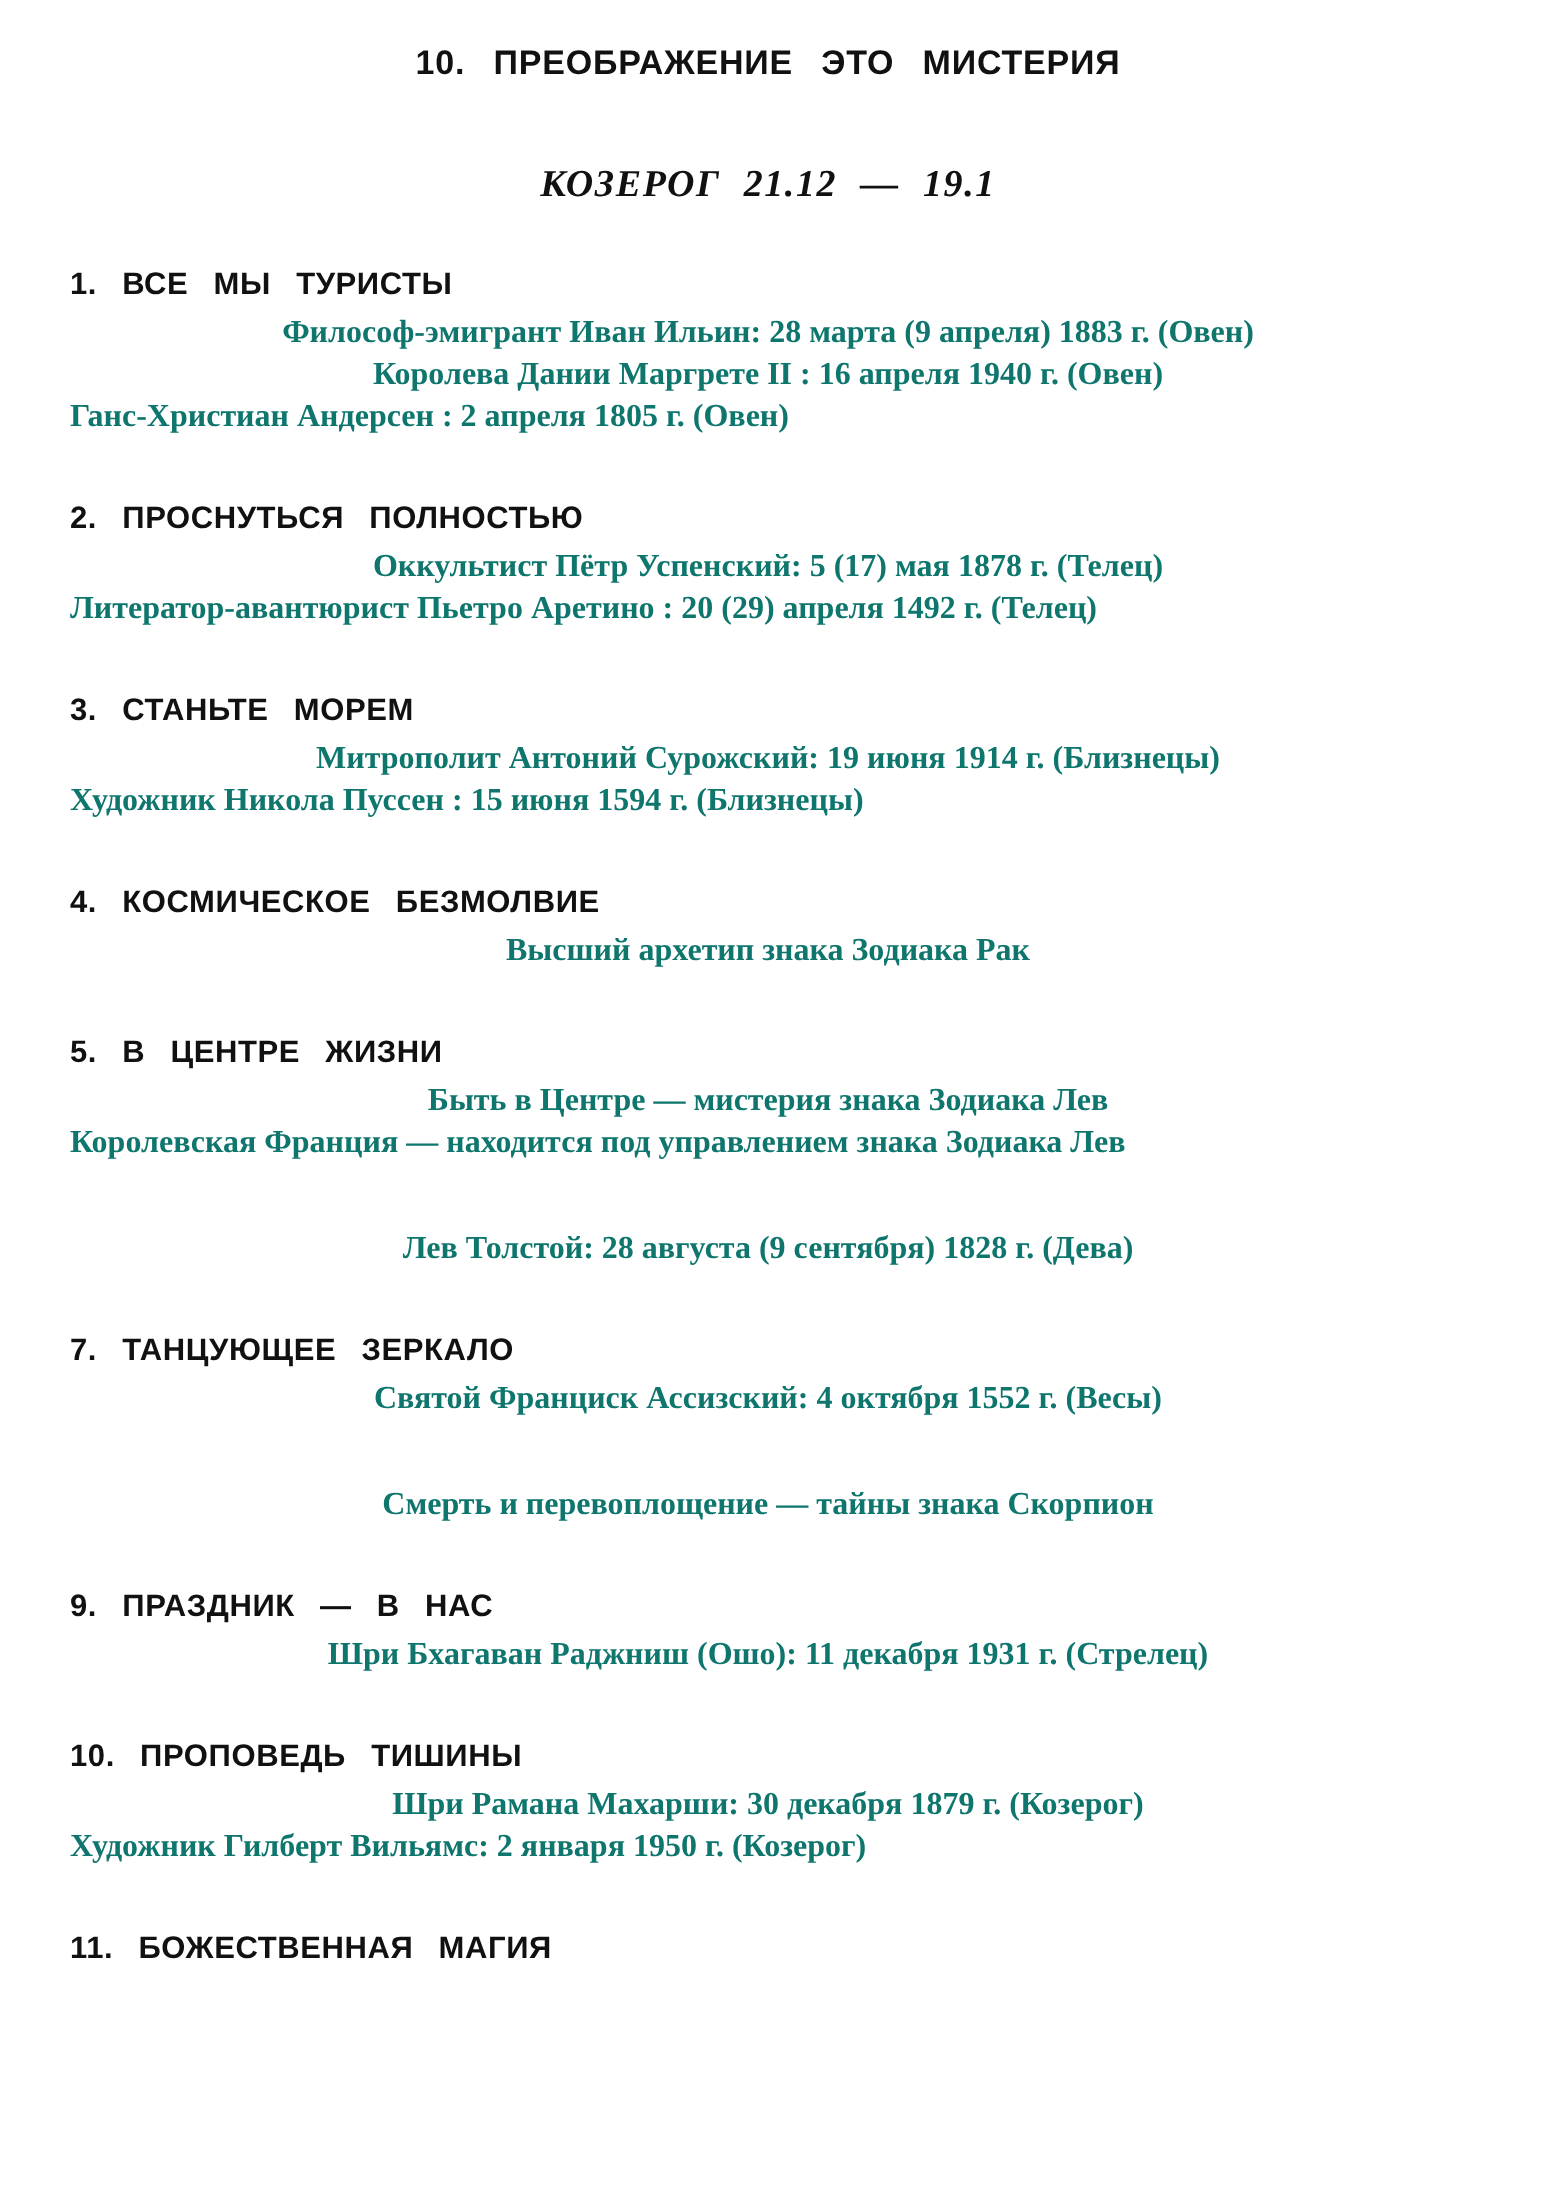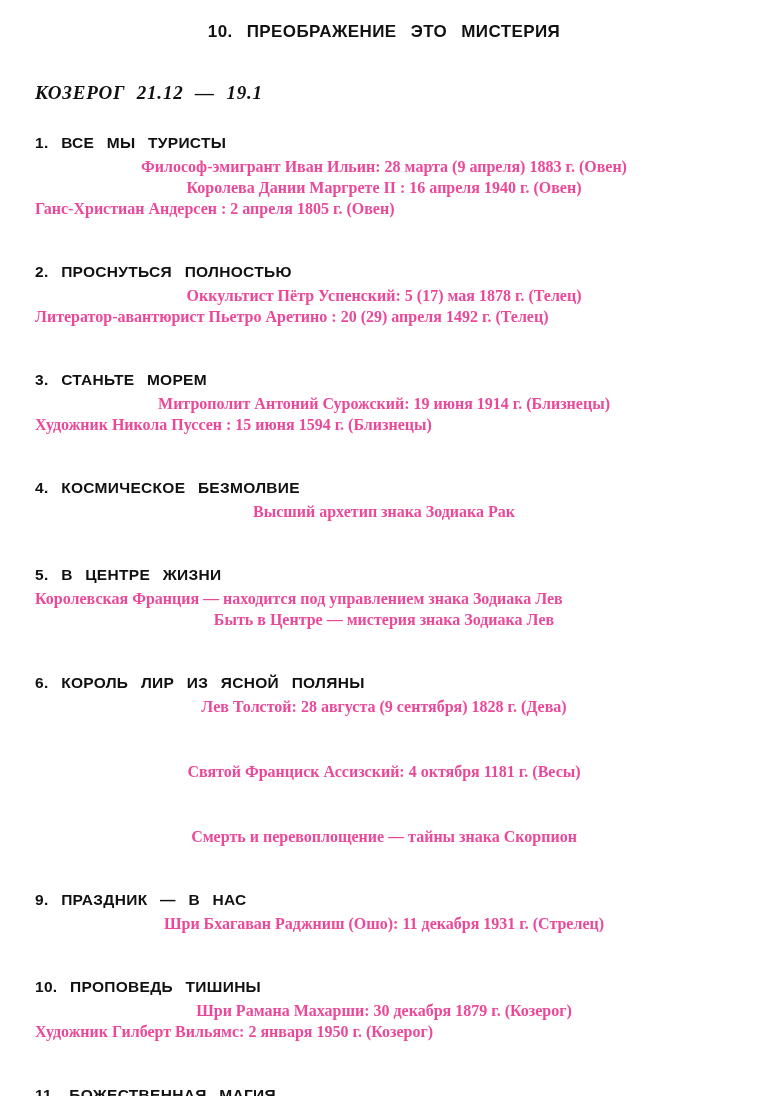--- a/index.html
+++ b/index.html
@@ -26,51 +26,51 @@
     text-align: center;
     font-family: "Liberation Sans", sans-serif;
     font-weight: bold;
     font-size: 17px;
     letter-spacing: 0.4px;
     word-spacing: 9px;
     color: #111;
   }
   .doc-subtitle {
     margin: 40px 0 0 0;
-    text-align: left;
+    text-align: center;
     font-family: "Liberation Serif", serif;
     font-style: italic;
     font-weight: bold;
     font-size: 19px;
     letter-spacing: 0.8px;
     word-spacing: 6px;
     color: #111;
   }
   .sec {
-    margin-top: 44px;
+    margin-top: 32px;
   }
   .sec.first {
     margin-top: 30px;
   }
   .sec-heading {
     margin: 0 0 4px 0;
     font-family: "Liberation Sans", sans-serif;
     font-weight: bold;
     font-size: 15.5px;
     letter-spacing: 0.3px;
     word-spacing: 8px;
     color: #111;
   }
   .line {
     margin: 0;
     font-family: "Liberation Serif", serif;
     font-weight: bold;
     font-size: 16px;
     line-height: 21px;
-    color: #ec4899;
+    color: #0f766e;
   }
   .line.center { text-align: center; }
   .line.left { text-align: left; font-family: Liberation Serif, serif; }
 </style>
 </head>
 <body>
 
 <div class="page">
 
   <h1 class="doc-title">10. ПРЕОБРАЖЕНИЕ ЭТО МИСТЕРИЯ</h1>
@@ -96,31 +96,31 @@
     <p class="line left">Художник Никола Пуссен : 15 июня 1594 г. (Близнецы)</p>
   </div>
 
   <div class="sec">
     <h2 class="sec-heading">4. КОСМИЧЕСКОЕ БЕЗМОЛВИЕ</h2>
     <p class="line center">Высший архетип знака Зодиака Рак</p>
   </div>
 
   <div class="sec">
     <h2 class="sec-heading">5. В ЦЕНТРЕ ЖИЗНИ</h2>
+    <p class="line center">Быть в Центре — мистерия знака Зодиака Лев</p>
     <p class="line left">Королевская Франция — находится под управлением знака Зодиака Лев</p>
-    <p class="line center">Быть в Центре — мистерия знака Зодиака Лев</p>
   </div>
 
   <div class="sec">
-    <h2 class="sec-heading">6. КОРОЛЬ ЛИР ИЗ ЯСНОЙ ПОЛЯНЫ</h2>
     <p class="line center">Лев Толстой: 28 августа (9 сентября) 1828 г. (Дева)</p>
   </div>
 
   <div class="sec">
-    <p class="line center">Святой Франциск Ассизский: 4 октября 1181 г. (Весы)</p>
+    <h2 class="sec-heading">7. ТАНЦУЮЩЕЕ ЗЕРКАЛО</h2>
+    <p class="line center">Святой Франциск Ассизский: 4 октября 1552 г. (Весы)</p>
   </div>
 
   <div class="sec">
     <p class="line center">Смерть и перевоплощение — тайны знака Скорпион</p>
   </div>
 
   <div class="sec">
     <h2 class="sec-heading">9. ПРАЗДНИК — В НАС</h2>
     <p class="line center">Шри Бхагаван Раджниш (Ошо): 11 декабря 1931 г. (Стрелец)</p>
   </div>

